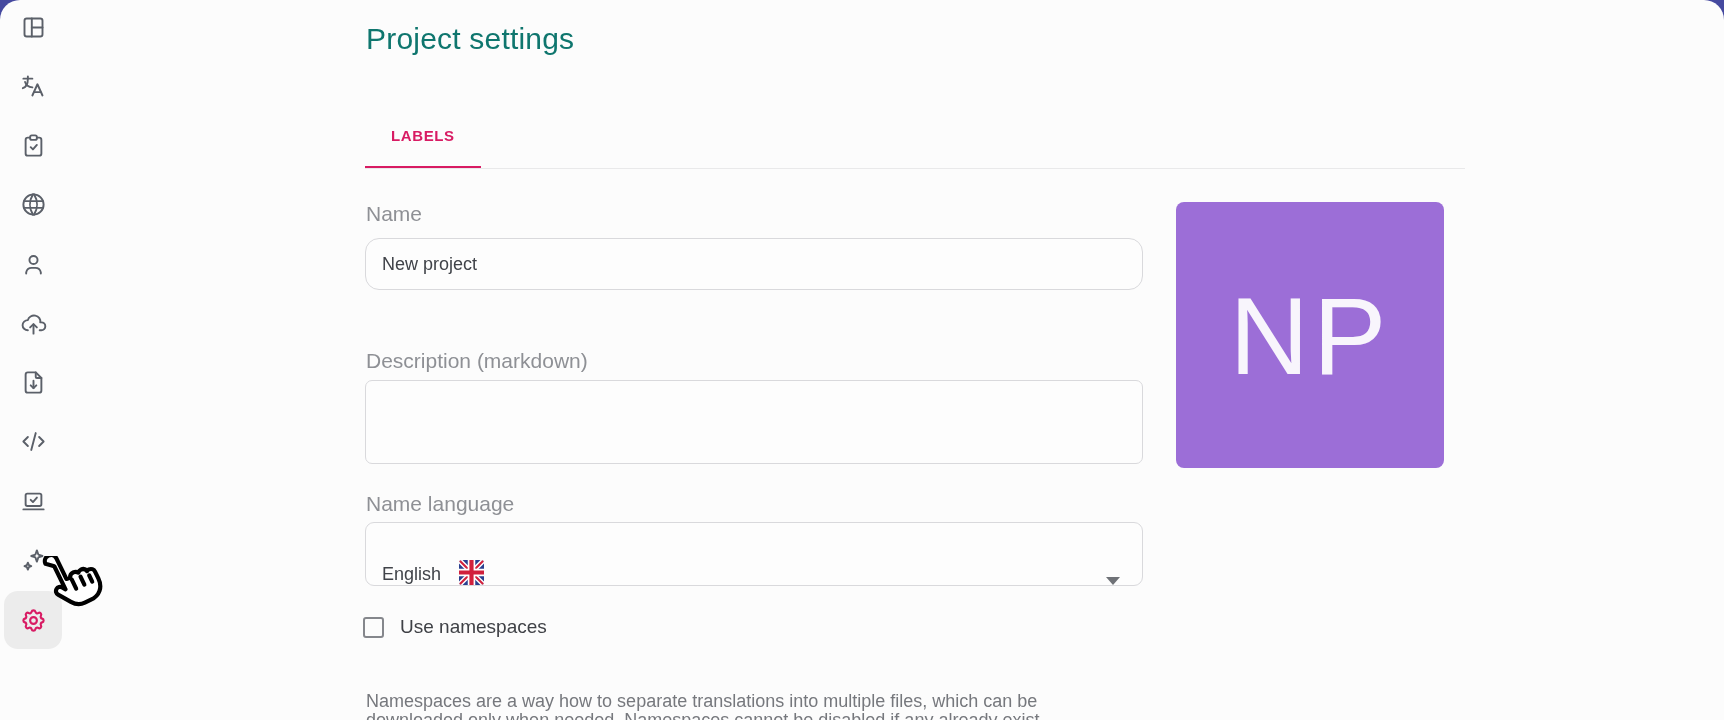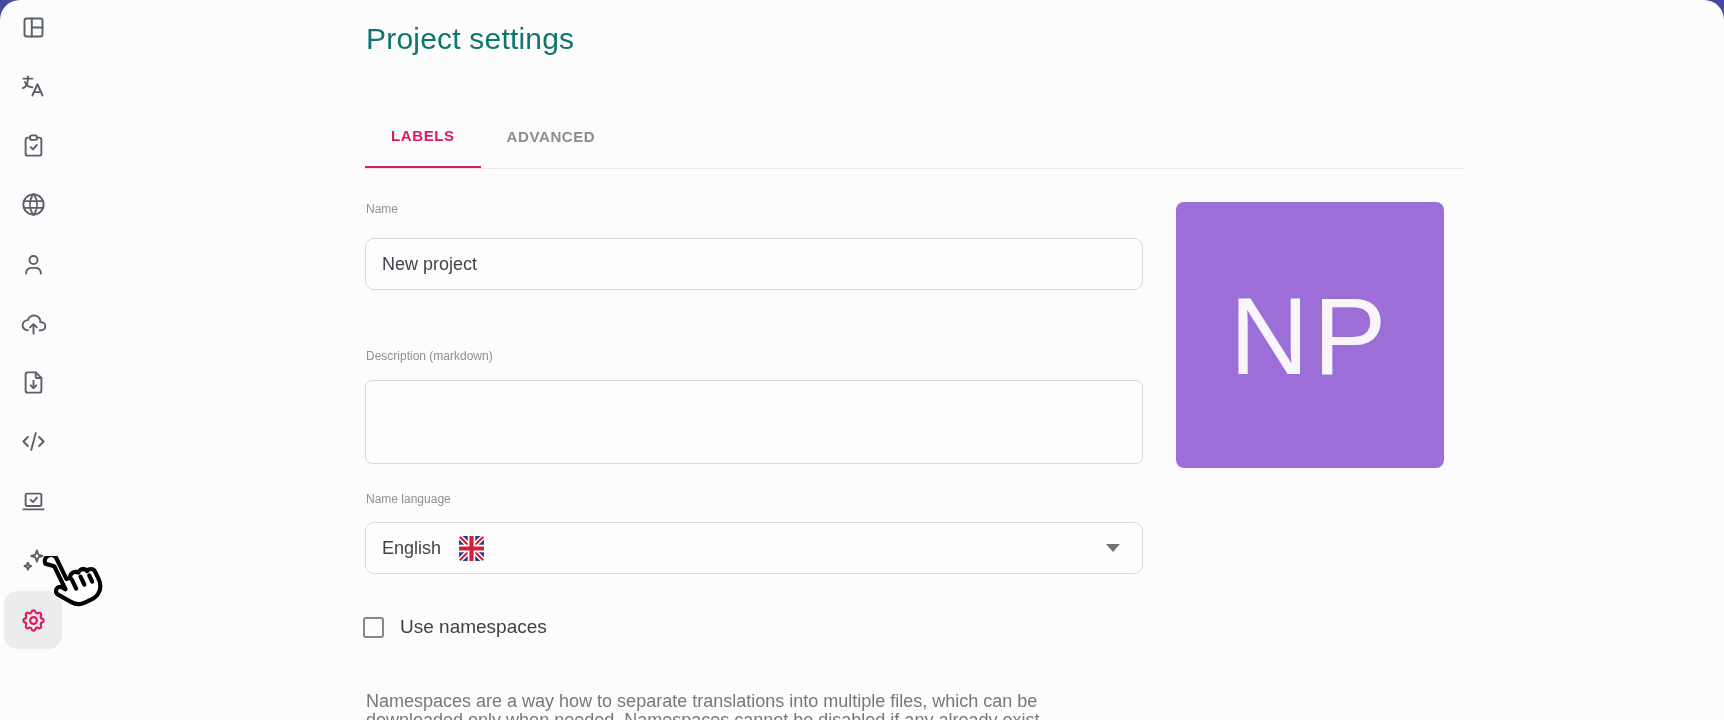--- a/index.html
+++ b/index.html
@@ -16,26 +16,26 @@
   .side-item.active svg { stroke:#d81b63; stroke-width:1.9; }
 
   
   .page-title { position:absolute; left:366px; top:22px; font-size:30px; font-weight:500; color:#0f766e; letter-spacing:.2px; }
 
   .tabs { position:absolute; left:365px; top:104px; height:65px; display:flex; }
   .tab { height:100%; padding:0 26px; display:flex; align-items:center; font-size:15px; font-weight:600; letter-spacing:.6px; color:#8a8c90; cursor:pointer; }
   .tab.active { color:#d81b63; border-bottom:3px solid #d81b63; }
   .tabs-divider { position:absolute; left:365px; top:168px; width:1100px; height:1px; background:#e9e9ea; }
 
-  .field-label { position:absolute; left:366px; font-size:12px; color:#8e9095; }
-  .text-input { position:absolute; left:365px; width:778px; background:#fdfdfd; border:1px solid #d9d9dc; border-radius:9px; color:#404349; font-size:18px; font-family:"Liberation Sans", sans-serif; padding:0 16px; outline:none; }
+  .field-label { position:absolute; left:366px; font-size:21px; color:#8e9095; }
+  .text-input { position:absolute; left:365px; width:778px; background:#fdfdfd; border:1px solid #d9d9dc; border-radius:14px; color:#404349; font-size:18px; font-family:"Liberation Sans", sans-serif; padding:0 16px; outline:none; }
   #name-input { top:238px; height:52px; }
   #description-input { top:380px; height:84px; border-radius:7px; padding-top:12px; resize:none; }
 
-  .select { position:absolute; left:365px; top:522px; width:778px; height:52px; background:#fdfdfd; border:1px solid #d9d9dc; border-radius:9px; display:flex; align-items:center; padding:0 16px; cursor:pointer; }
+  .select { position:absolute; left:365px; top:522px; width:778px; height:64px; background:#fdfdfd; border:1px solid #d9d9dc; border-radius:9px; display:flex; align-items:flex-end; padding:0 16px; cursor:pointer; }
   .select-value { font-size:18px; color:#404349; }
   .flag { width:25px; height:25px; margin-left:18px; border-radius:3px; overflow:hidden; flex:none; }
   .select-caret { position:absolute; right:22px; width:0; height:0; border-left:7px solid transparent; border-right:7px solid transparent; border-top:8px solid #6f7277; }
 
   .checkbox-row { position:absolute; left:353px; top:616px; display:flex; align-items:center; cursor:pointer;padding-left:10px; }
   .checkbox { width:21px; height:21px; border:2px solid #85878c; border-radius:3px; background:#fcfcfc; flex:none; }
   .checkbox-label { margin-left:16px; font-size:19px; color:#3f4146; }
 
   .help-text { position:absolute; left:366px; top:660px; width:706px; font-size:18px; line-height:19px; color:#76787d;margin-top:32px; }
 
@@ -129,21 +129,20 @@
           <path d="M10.325 4.317c.426-1.756 2.924-1.756 3.35 0a1.724 1.724 0 0 0 2.573 1.066c1.543-.94 3.31.826 2.37 2.37a1.724 1.724 0 0 0 1.065 2.572c1.756.426 1.756 2.924 0 3.35a1.724 1.724 0 0 0-1.066 2.573c.94 1.543-.826 3.31-2.37 2.37a1.724 1.724 0 0 0-2.572 1.065c-.426 1.756-2.924 1.756-3.35 0a1.724 1.724 0 0 0-2.573-1.066c-1.543.94-3.31-.826-2.37-2.37a1.724 1.724 0 0 0-1.065-2.572c-1.756-.426-1.756-2.924 0-3.35a1.724 1.724 0 0 0 1.066-2.573c-.94-1.543.826-3.31 2.37-2.37c1 .608 2.296.07 2.572-1.065z"></path>
           <circle cx="12" cy="12" r="3"></circle>
         </svg>
     </div>
   </nav>
 
   <h1 class="page-title">Project settings</h1>
 
   <div class="tabs">
     <div class="tab active">LABELS</div>
-    <div class="tab">ADVANCED</div>
   </div>
   <div class="tabs-divider"></div>
 
   <label class="field-label" style="top:202px">Name</label>
   <input id="name-input" class="text-input" type="text" value="New project" style="">
 
   <label class="field-label" style="top:349px">Description (markdown)</label>
   <textarea id="description-input" class="text-input" style=""></textarea>
 
   <label class="field-label" style="top:492px">Name language</label>

